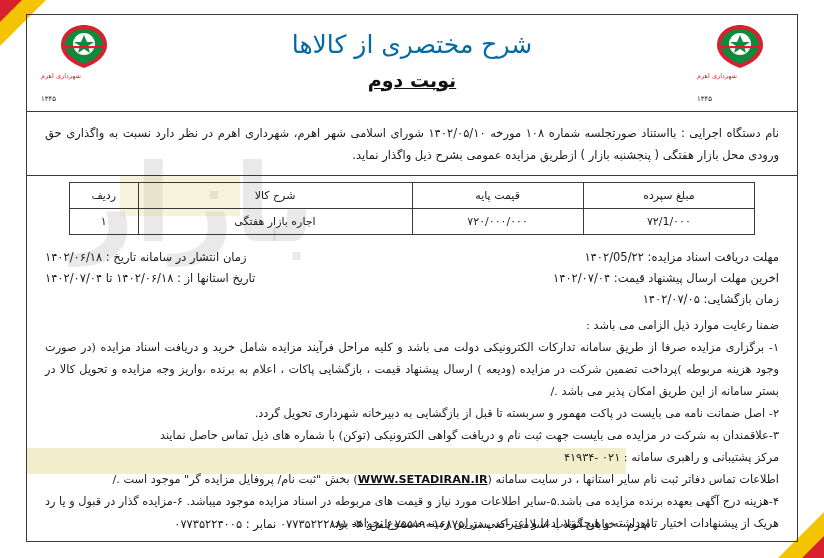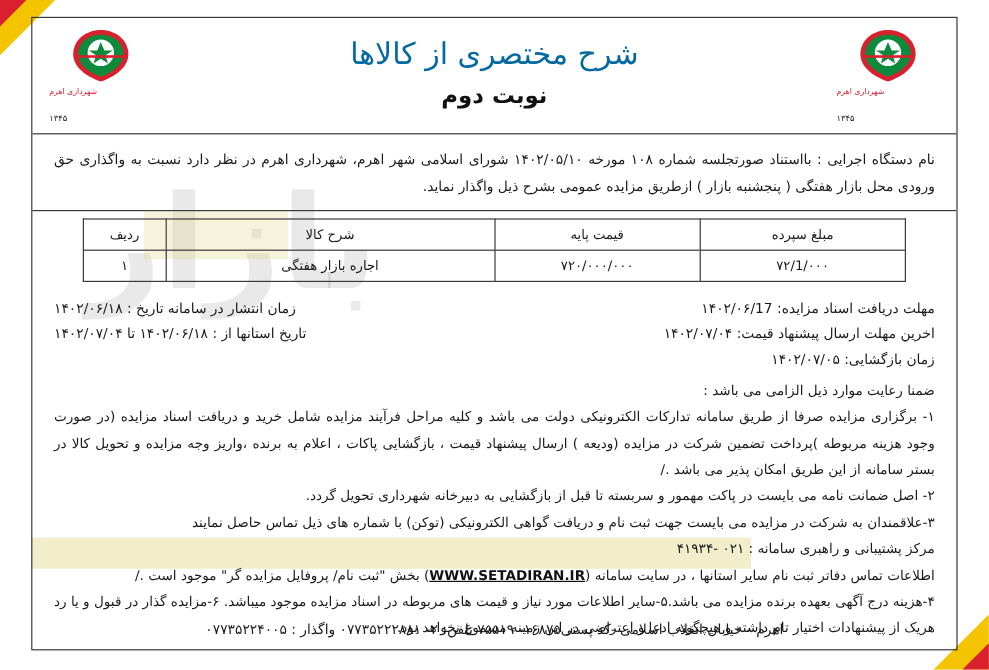--- a/index.html
+++ b/index.html
@@ -94,20 +94,21 @@
     font-size: 25px;
     font-weight: normal;
     letter-spacing: -0.5px;
     color: #0369a1;
   }
   .title-sub {
     font-size: 19px;
     font-weight: bold;
     margin-top: 10px;
     color: #111;
+    text-decoration: underline;
   }
 
   .hr {
     border-top: 1px solid #3a3a3a;
     height: 0;
   }
 
   .intro {
     padding: 10px 18px 8px 18px;
     font-size: 11.5px;
@@ -269,21 +270,21 @@
             <td>۱</td>
           </tr>
         </tbody>
       </table>
     </div>
 
     <div class="dates">
       <div class="flex-row">
         <div>
           <span>مهلت دریافت اسناد مزایده:</span>
-          <span>۱۴۰۲/۰۶/17</span>
+          <span>۱۴۰۲/05/۲۲</span>
         </div>
         <div>
           <span>زمان انتشار در سامانه تاریخ :</span>
           <span>۱۴۰۲/۰۶/۱۸</span>
         </div>
       </div>
       <div class="flex-row">
         <div>
           <span>اخرین مهلت ارسال پیشنهاد قیمت:</span>
           <span>۱۴۰۲/۰۷/۰۴</span>
@@ -308,18 +309,18 @@
       <p>
         <span>اطلاعات تماس دفاتر ثبت نام سایر استانها ، در سایت سامانه (</span><a class="site-link" href="#">WWW.SETADIRAN.IR</a><span>) بخش "ثبت نام/ پروفایل مزایده گر" موجود است ./</span>
       </p>
       <p>۴-هزینه درج آگهی بعهده برنده مزایده می باشد.۵-سایر اطلاعات مورد نیاز و قیمت های مربوطه در اسناد مزایده موجود میباشد. ۶-مزایده گذار در قبول و یا رد هریک از پیشنهادات اختیار تام داشته و هیچگونه ادعا و اعتراضی در این زمینه مسموع نخواهد بود.</p>
     </div>
 
     <div class="footer-line">
       <span>اهرم - خیابان انقلاب اسلامی  -کد پستی۱۶۸۷۵-  ۷۵۵۱۹</span>
       <span>تلفن:</span>
       <span>۲- ۰۷۷۳۵۲۲۲۸۸۱</span>
-      <span>واگذار :</span>
+      <span>نمابر :</span>
       <span>۰۷۷۳۵۲۲۴۰۰۵</span>
     </div>
 
   </div>
 </div>
 
 </body></html>

